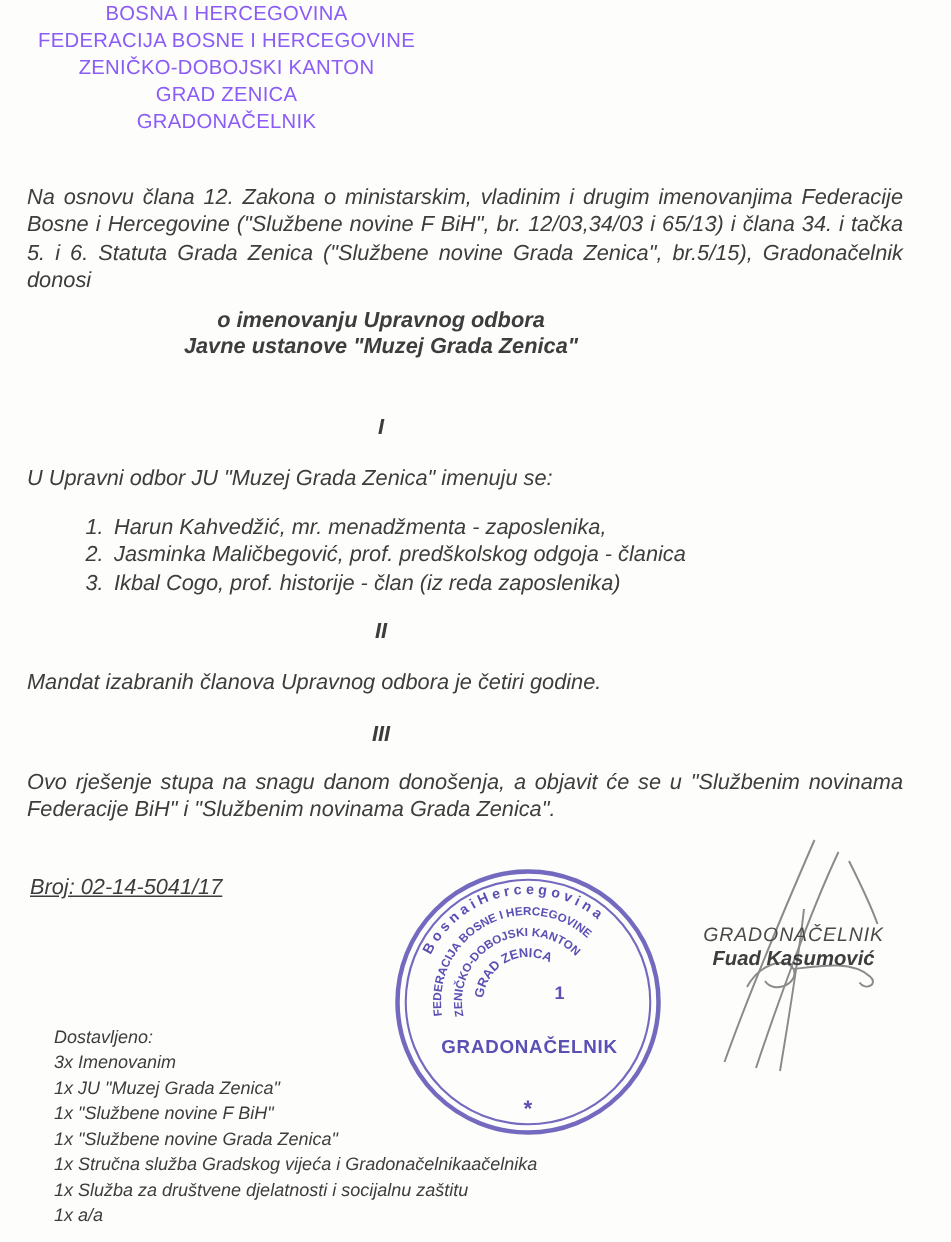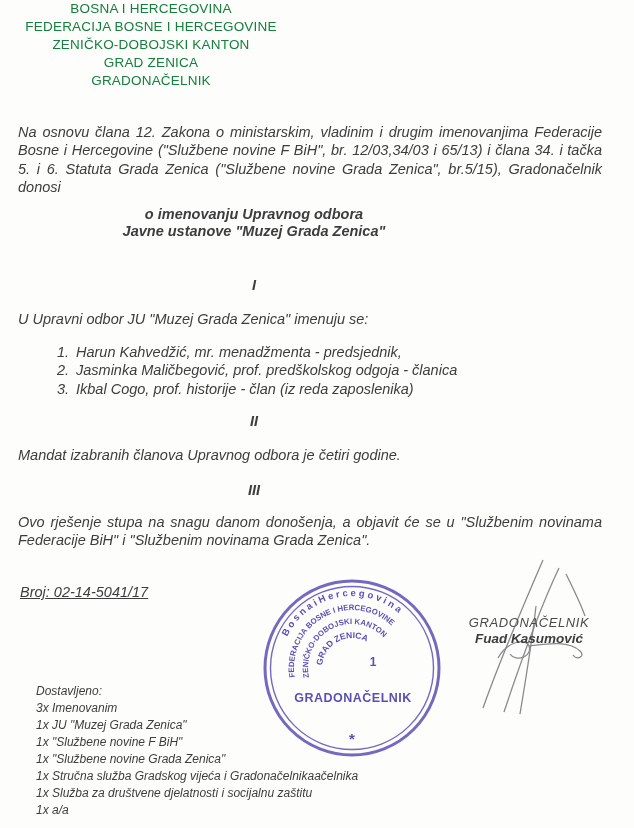--- a/index.html
+++ b/index.html
@@ -11,21 +11,21 @@
     color:var(--ink,#3d3d3d);
     overflow:hidden;
   }
   .abs{position:absolute;}
   .it{font-style:italic;}
 
   .letterhead{
     left:0;top:22;width:302px;
     text-align:center;
     font-size:13.5px;line-height:18px;
-    color:#15803d;letter-spacing:.2px;
+    color:#8b5cf6;letter-spacing:.2px;
   }
   .intro{
     left:18px;top:123px;width:584px;
     font-size:14.5px;line-height:18.3px;
     text-align:justify;
   }
   .title-block{
     left:0;top:206px;width:508px;
     text-align:center;
     font-weight:bold;
@@ -70,21 +70,21 @@
 <div class="abs title-block it">
   <div>o imenovanju Upravnog odbora</div>
   <div>Javne ustanove "Muzej Grada Zenica"</div>
 </div>
 
 <div class="abs numeral num-1 it">I</div>
 <div class="abs s1-body it">U Upravni odbor JU "Muzej Grada Zenica" imenuju se:</div>
 <div class="abs members it">
     <div class="member-row">
     <span class="n">1.</span>
-    <span class="t">Harun Kahvedžić, mr. menadžmenta - predsjednik,</span>
+    <span class="t">Harun Kahvedžić, mr. menadžmenta - zaposlenika,</span>
   </div>
     <div class="member-row">
     <span class="n">2.</span>
     <span class="t">Jasminka Maličbegović, prof. predškolskog odgoja - članica</span>
   </div>
     <div class="member-row">
     <span class="n">3.</span>
     <span class="t">Ikbal Cogo, prof. historije - član (iz reda zaposlenika)</span>
   </div>
   </div>

